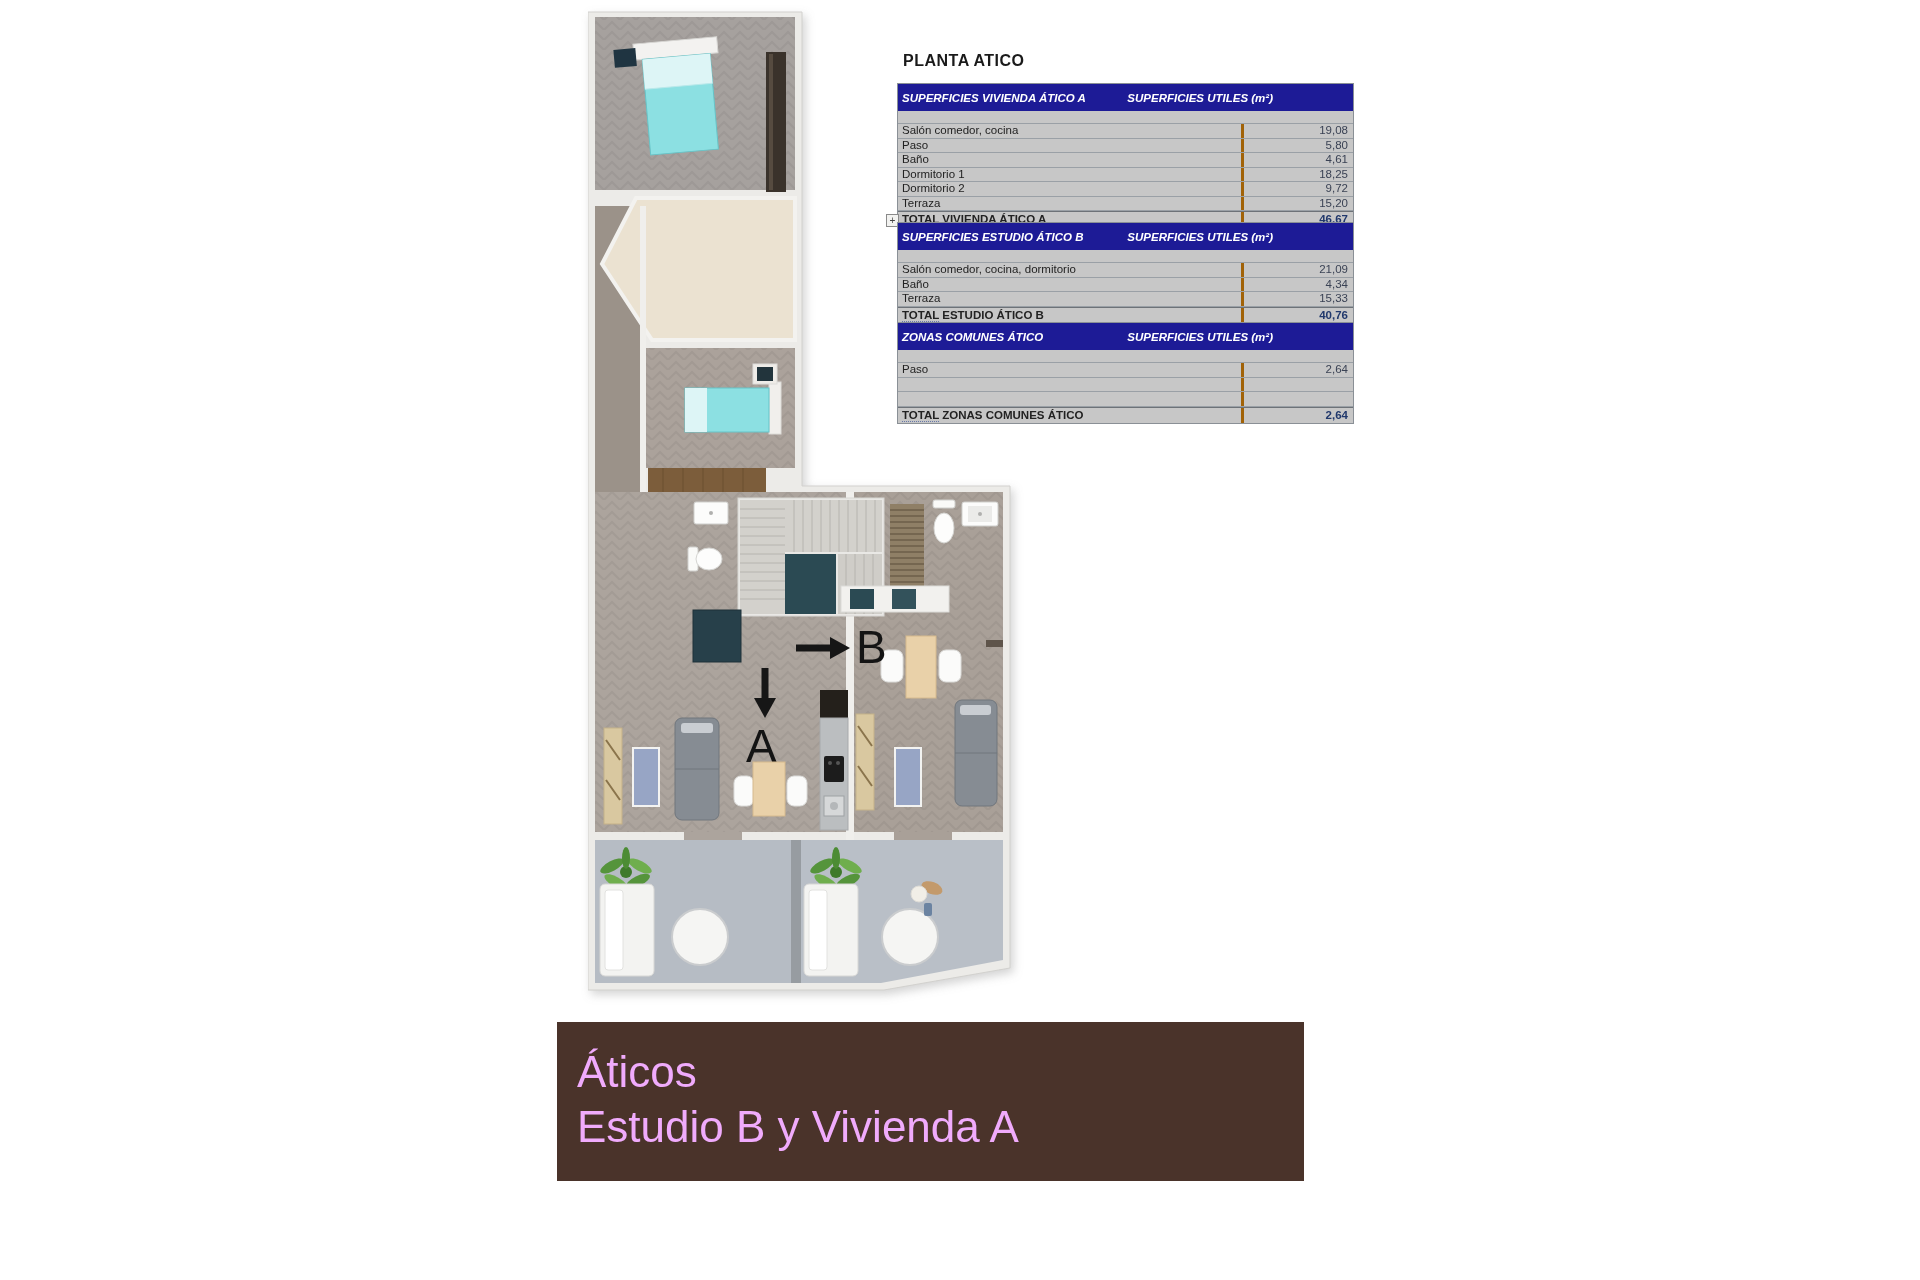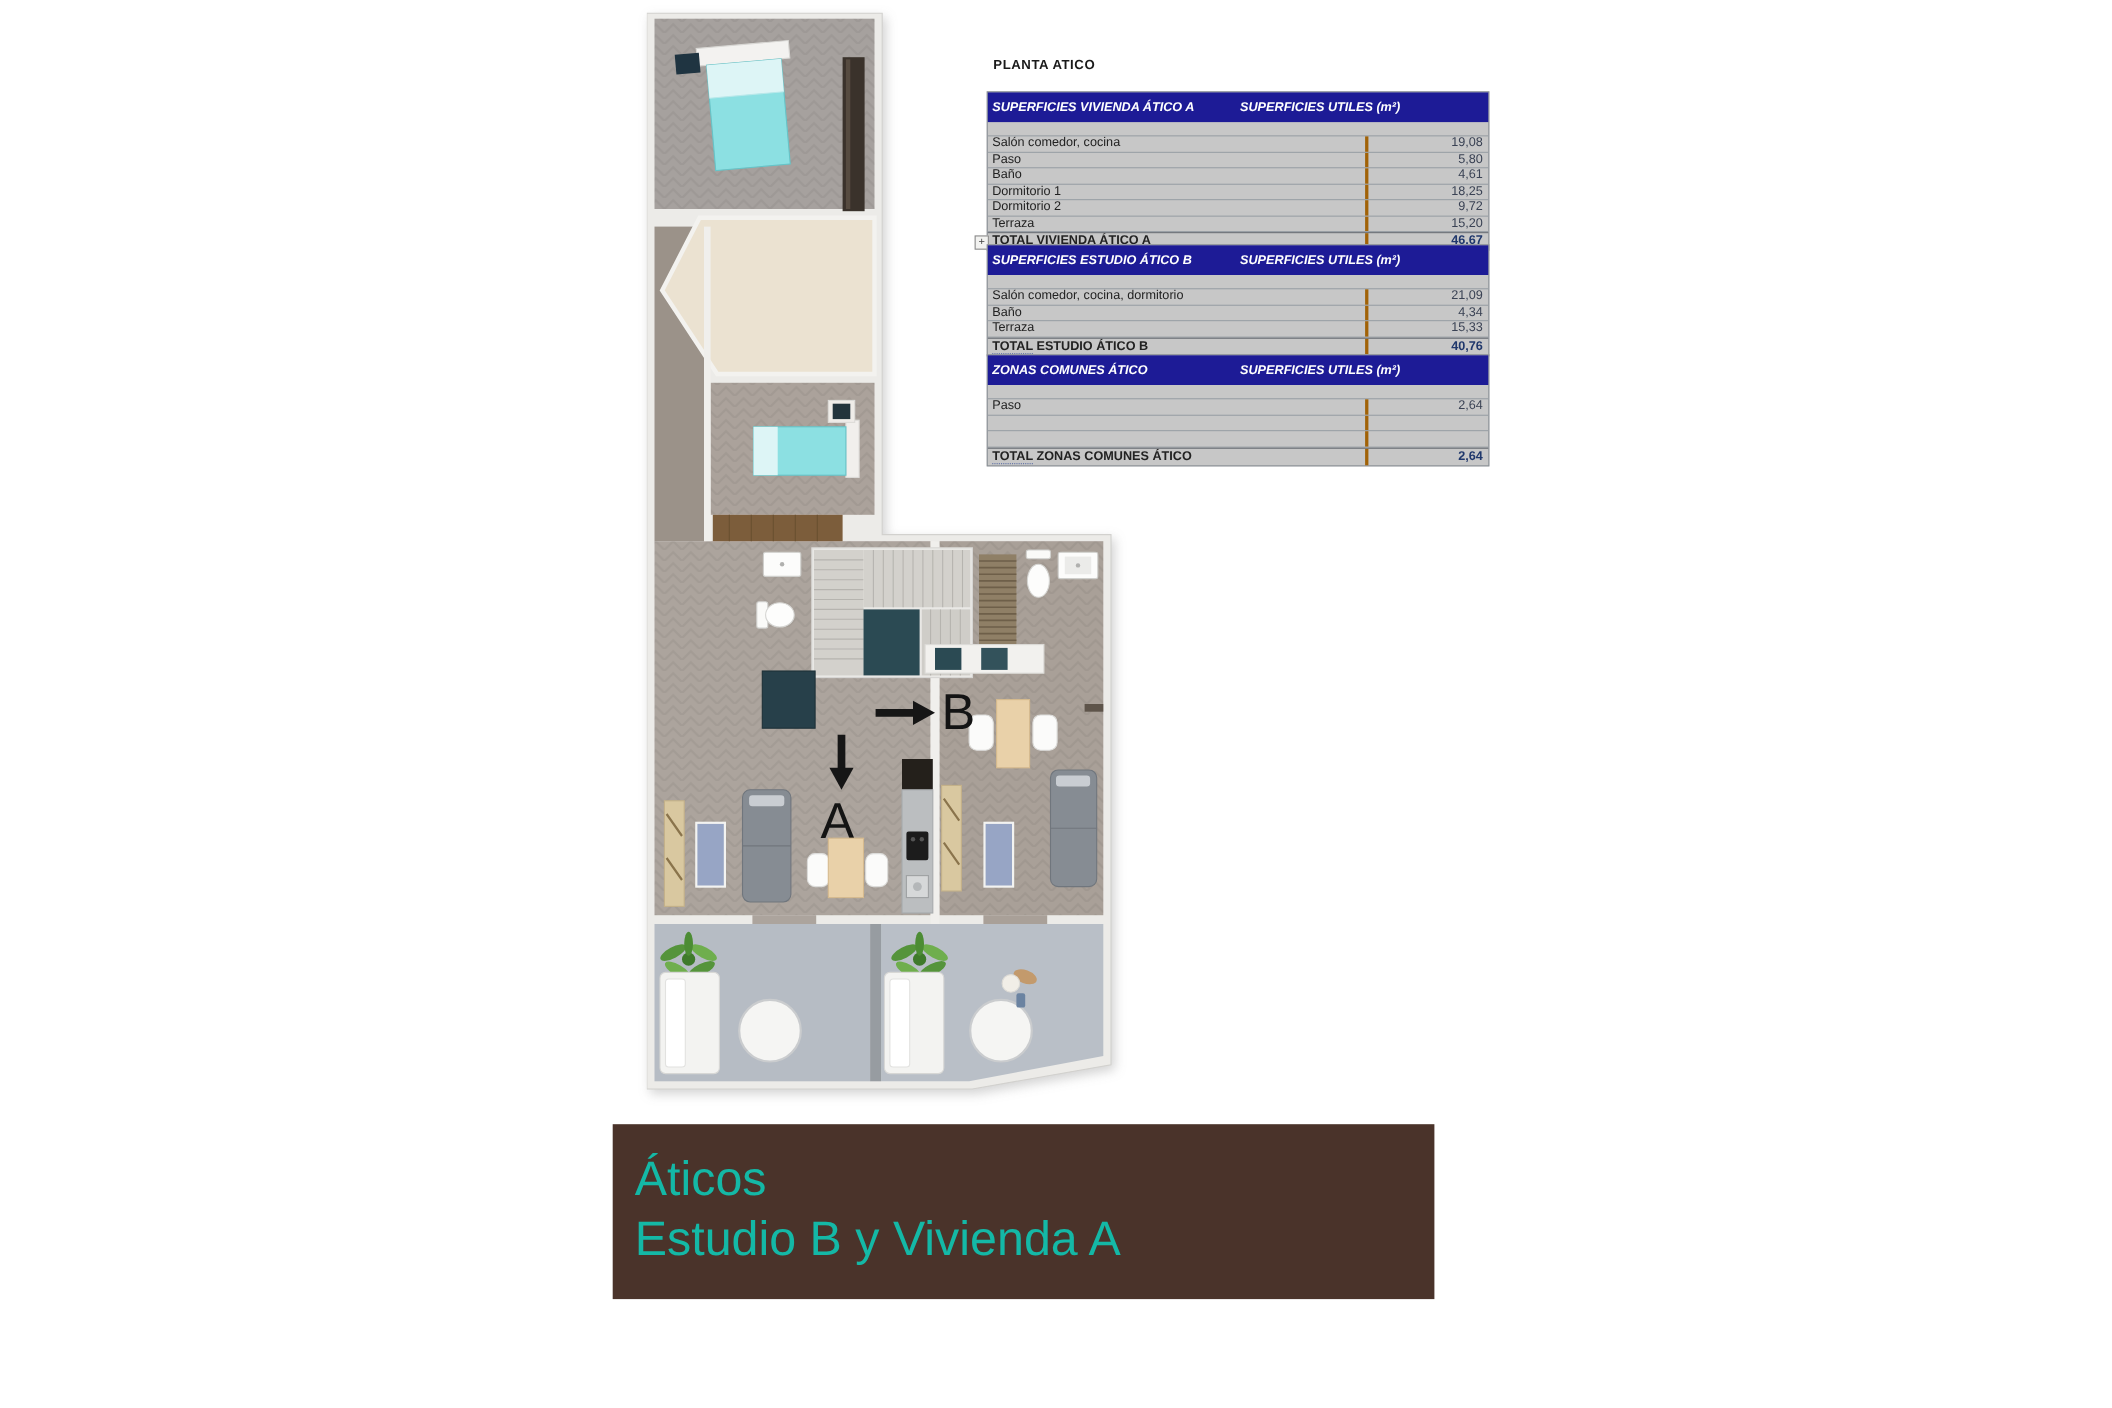--- a/index.html
+++ b/index.html
@@ -5,21 +5,21 @@
   html,body{margin:0;padding:0;background:#ffffff;}
   .page{position:relative;width:1920px;height:1280px;background:#ffffff;overflow:hidden;
         font-family:"Liberation Sans","DejaVu Sans",sans-serif;}
 
   
   .floor-plan{position:absolute;left:588px;top:10px;
               filter:drop-shadow(3px 4px 5px rgba(80,80,80,.25));}
   .plan-letter{font-family:"Liberation Sans",sans-serif;font-size:46px;fill:#141414;}
 
   
-  .plan-title{position:absolute;left:903px;top:52px;font-size:12px;font-weight:bold;
+  .plan-title{position:absolute;left:903px;top:52px;font-size:16px;font-weight:bold;
               color:#1a1a1a;letter-spacing:.5px;}
   .xl-table{position:absolute;left:897px;width:457px;background:#c7c7c7;
             border:1px solid #8a9096;box-sizing:border-box;font-size:11.5px;color:#222;}
   .xl-header{display:flex;align-items:center;height:27px;background:#1d1b96;color:#ffffff;
              font-weight:bold;font-style:italic;padding:0 0 0 4px;box-sizing:border-box;white-space:nowrap;}
   .xl-header .hl{flex:1;}
   .xl-header .hr{padding-right:80px;text-align:right;}
   .xl-spacer{height:12px;border-bottom:1px solid #9aa0a6;}
   .xl-row{display:flex;height:13.5px;border-bottom:1px solid #9aa0a6;line-height:13px;}
   .xl-row:last-child{border-bottom:none;}
@@ -29,21 +29,21 @@
   .xl-total{font-weight:bold;height:15px;line-height:15px;border-top:1px solid #6d7278;}
   .xl-total .xl-value{color:#20386c;}
   .tot-prefix{border-bottom:1px dotted #6878a8;}
   .outline-btn{position:absolute;left:886px;top:214px;width:13px;height:13px;background:#f2f2f0;
                border:1px solid #8a8a8a;font-size:10px;line-height:11px;text-align:center;
                color:#444;cursor:pointer;box-sizing:border-box;}
 
   
   .banner{position:absolute;left:557px;top:1022px;width:747px;height:159px;background:#4a332a;
           box-sizing:border-box;padding:22px 0 0 20px;}
-  .banner div{color:#14b8a6;font-size:44px;line-height:55px;white-space:nowrap;}
+  .banner div{color:#f0abfc;font-size:44px;line-height:55px;white-space:nowrap;}
 </style>
 </head>
 <body>
 
 <div class="page">
 
   <svg class="floor-plan" width="430" height="1012" viewBox="0 0 430 1012">
     <defs>
       <pattern id="hb" width="16" height="10" patternUnits="userSpaceOnUse">
         <path d="M0,10 L8,2 L16,10" fill="none" stroke="rgba(0,0,0,0.05)" stroke-width="2"></path>

